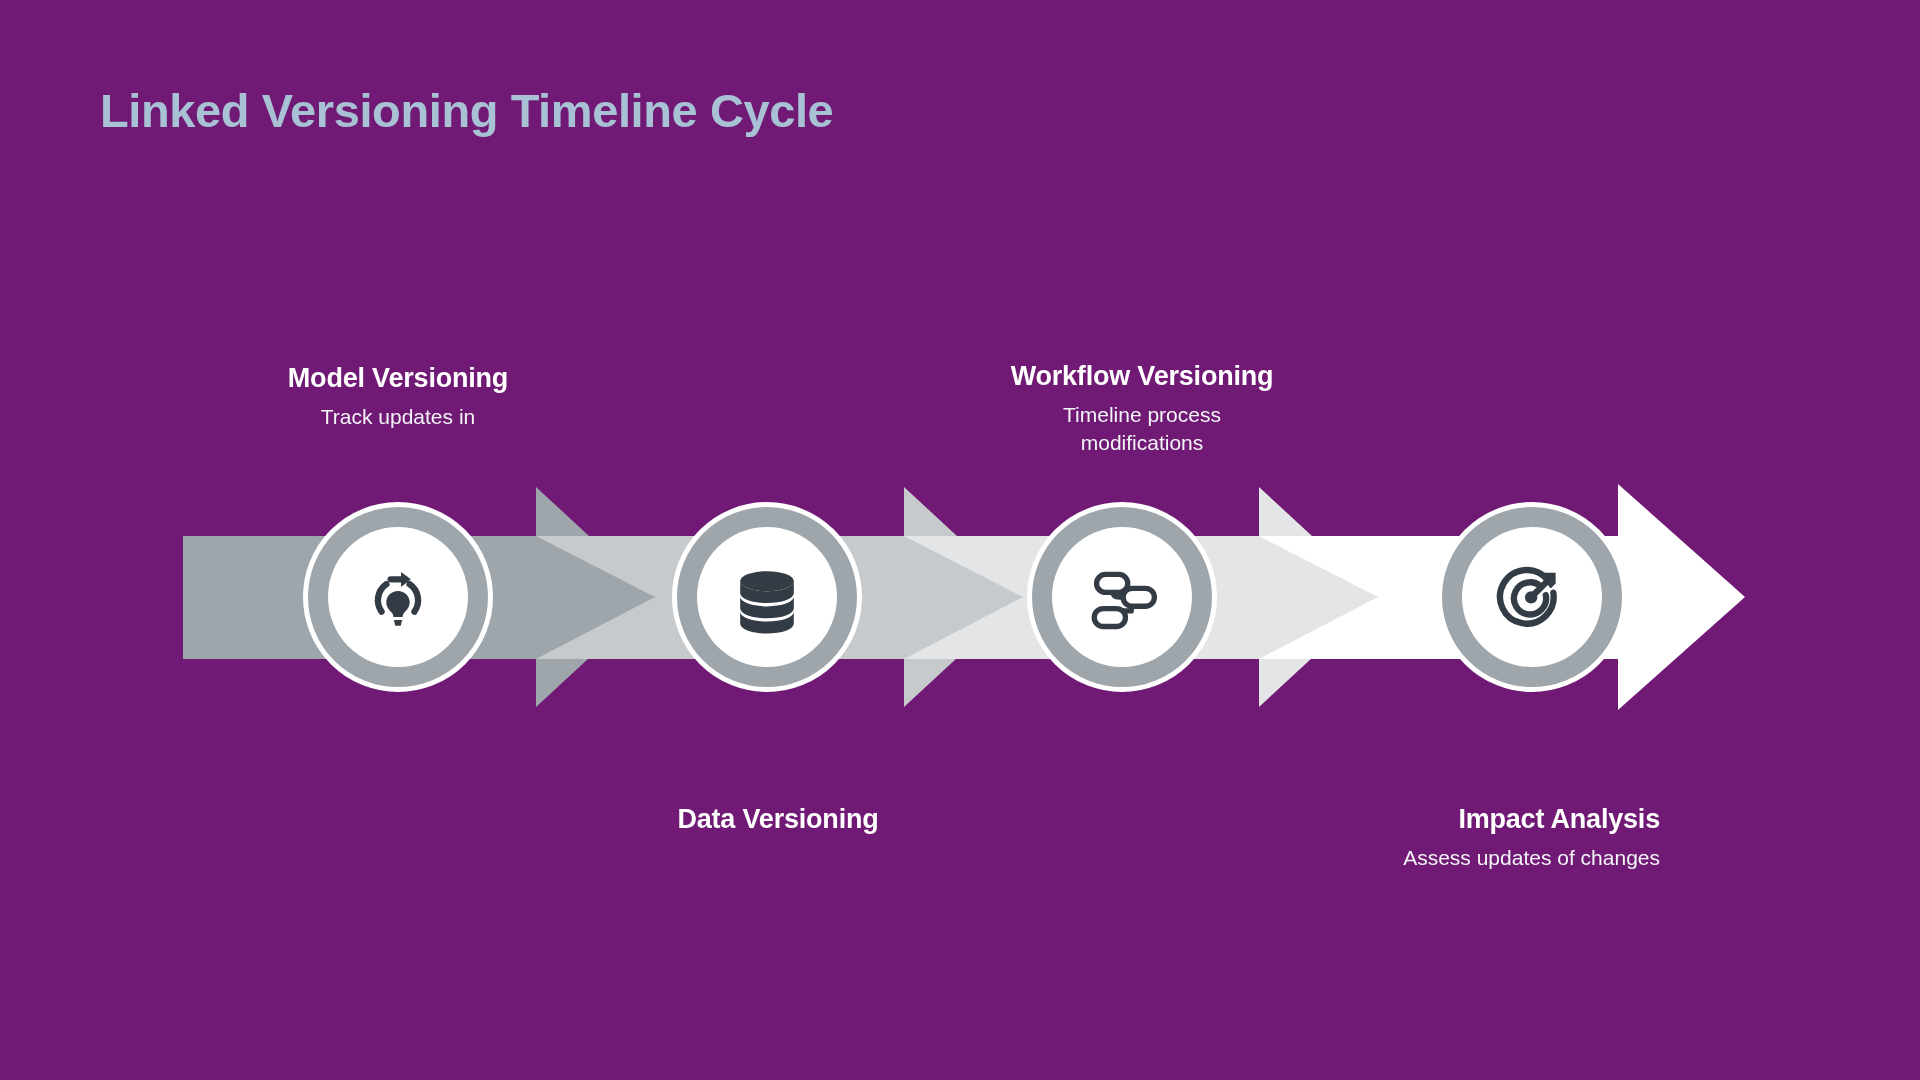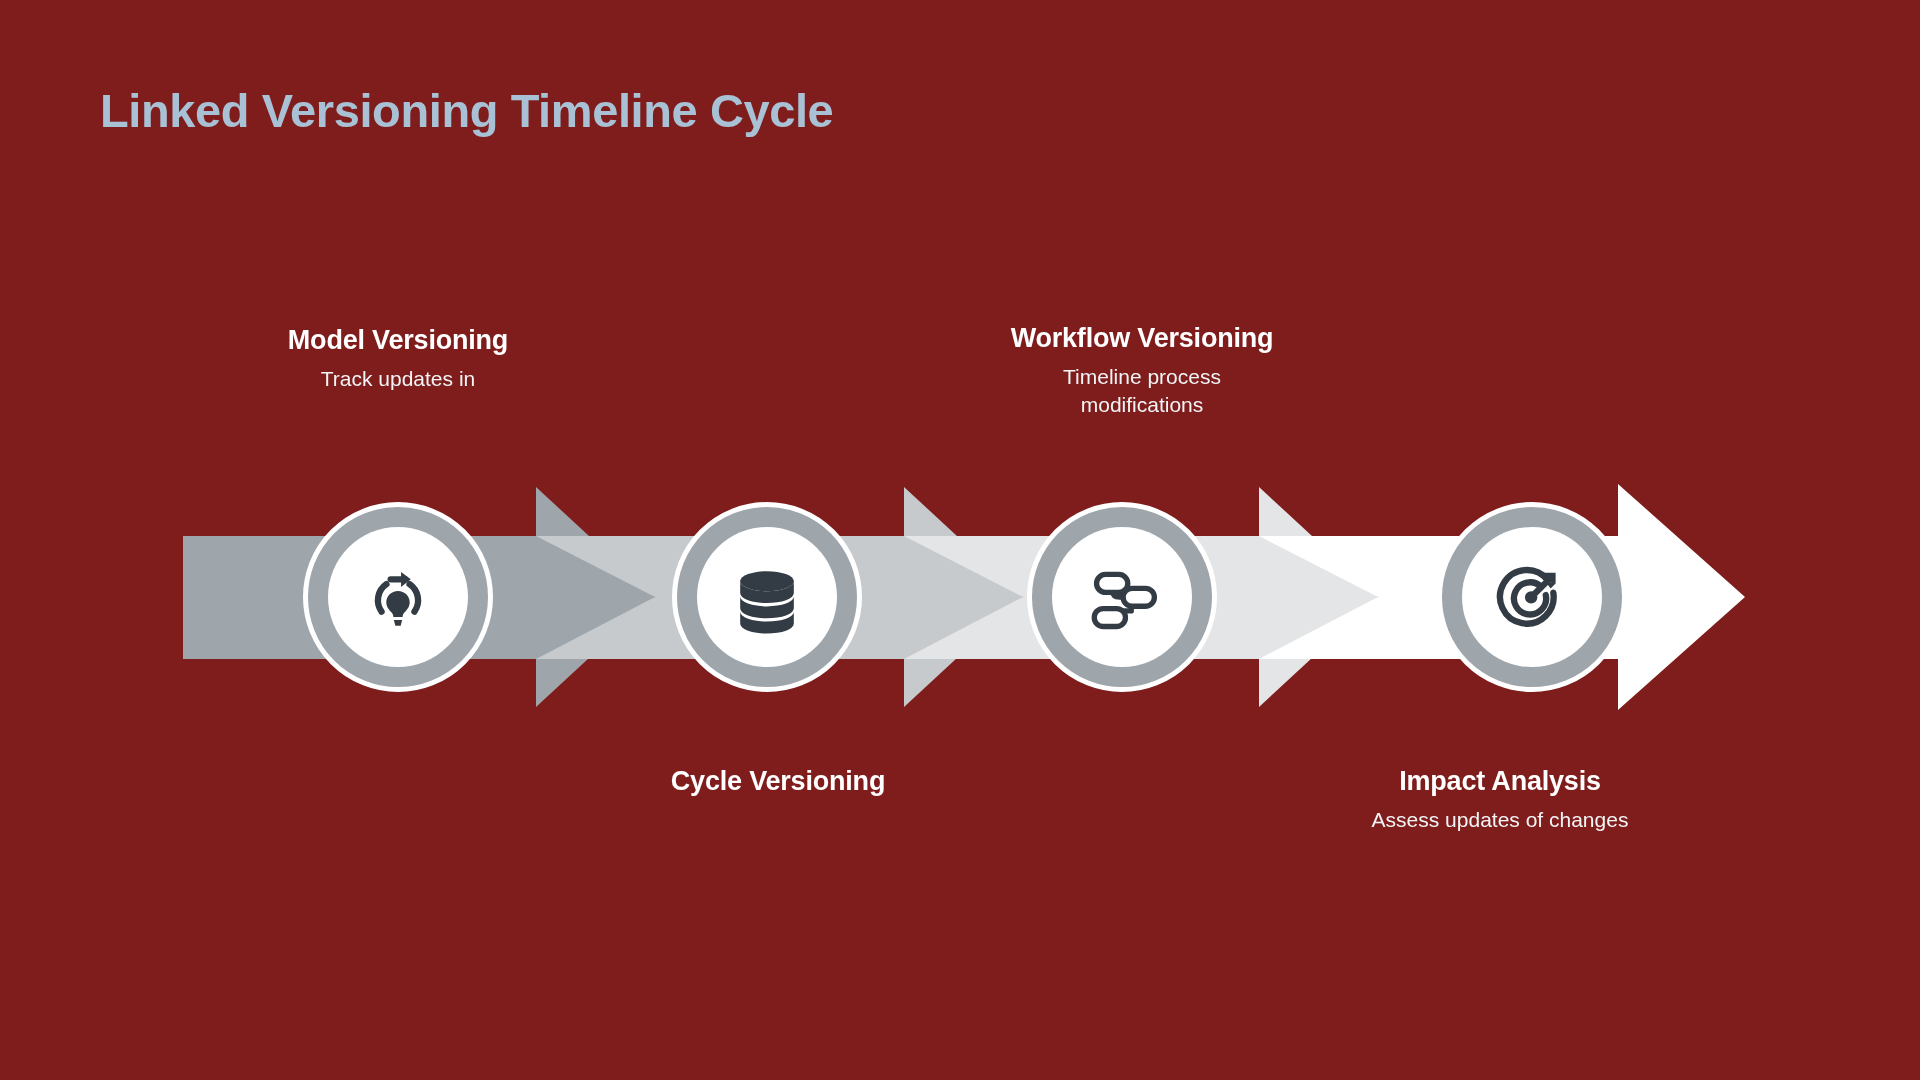--- a/index.html
+++ b/index.html
@@ -2,21 +2,21 @@
 <html><head>
 <meta charset="utf-8">
 <style>
   * { margin:0; padding:0; box-sizing:border-box; }
   html, body {
     width:1920px; height:1080px;
     background:#333c45;
     font-family:"Liberation Sans", sans-serif;
     overflow:hidden;
   }
-  #stage { position:relative; width:1920px; height:1080px; background:#7f1d1d; }
+  #stage { position:relative; width:1920px; height:1080px; background:#701a75; }
 
   
   .page-title{
     position:absolute;
     left:100px; top:83px;
     font-size:47px;
     font-weight:bold;
     letter-spacing:-0.4px;
     color:#a9c1d4;
     white-space:nowrap;
@@ -45,20 +45,21 @@
     background:#ffffff;
     display:flex; align-items:center; justify-content:center;
   }
   .node svg{ display:block; }
 
   
   .label{
     position:absolute;
     text-align:center;
     width:320px;
+    margin-top:38px;
   }
   .label .ttl{
     font-size:27px;
     font-weight:bold;
     color:#ffffff;
     letter-spacing:-0.2px;
     white-space:nowrap;
     line-height:1.2;
   }
   .label .desc{
@@ -169,24 +170,24 @@
 
   <div class="label" style="left:982px; top:322px;">
     <div class="ttl">Workflow Versioning</div>
     <div class="desc">
       <span>Timeline process</span>
       <span class="l2">modifications</span>
     </div>
   </div>
 
   <div class="label" style="left:618px; top:765px;">
-    <div class="ttl">Cycle Versioning</div>
+    <div class="ttl">Data Versioning</div>
   </div>
 
-  <div class="label" style="left:1340px; top:765px;">
+  <div class="label" style="left:1340px; top:765px;text-align:right;">
     <div class="ttl">Impact Analysis</div>
     <div class="desc">
       <span>Assess updates of changes</span>
       <span class="l2"></span>
     </div>
   </div>
 
 </div>
 
 </body></html>

